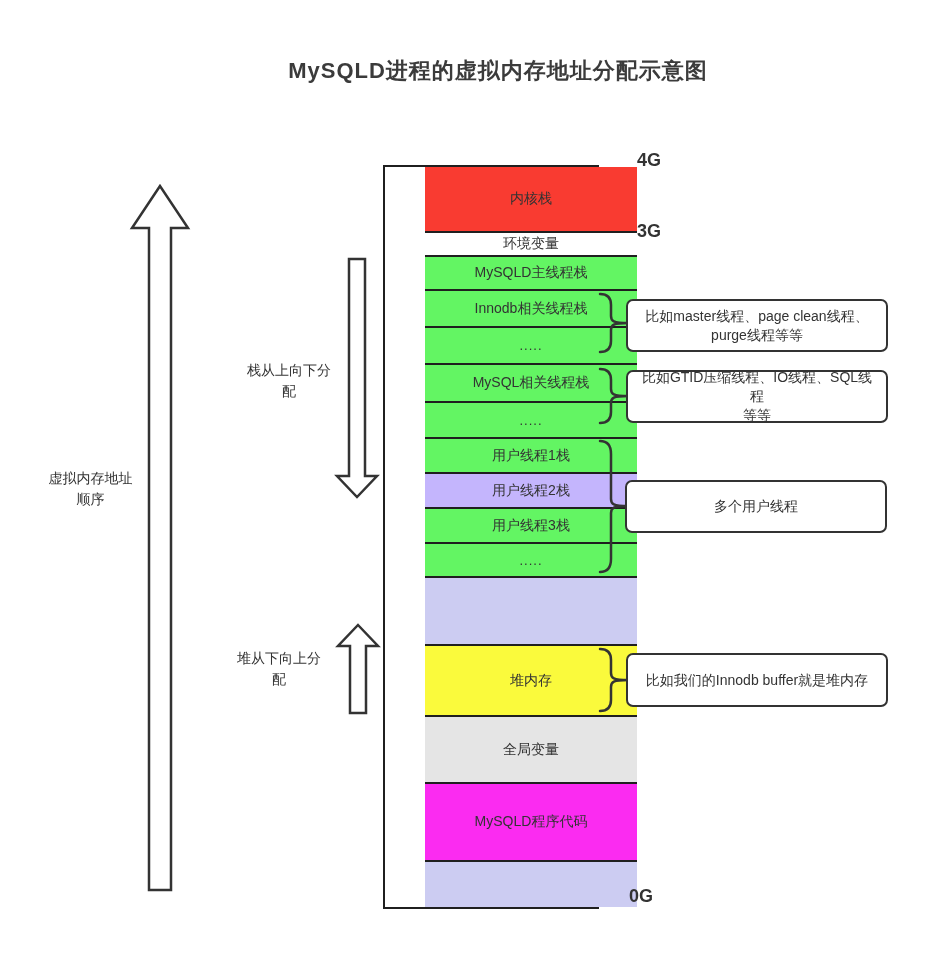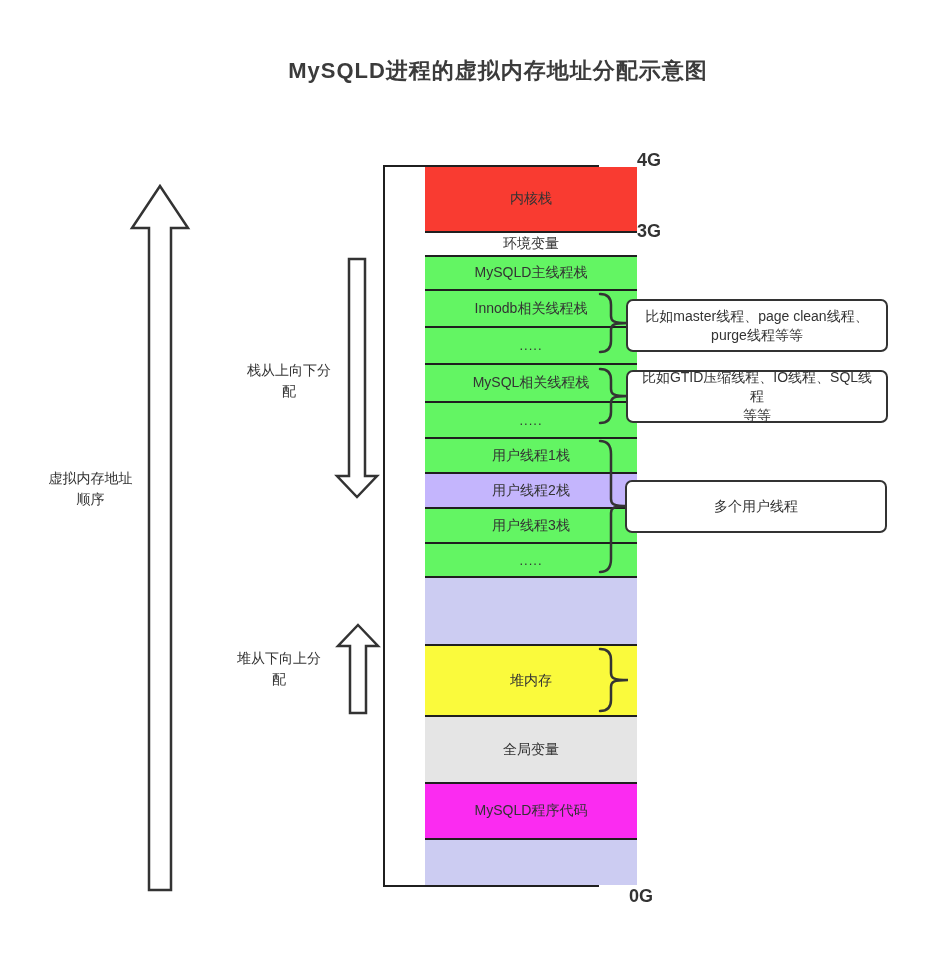--- a/index.html
+++ b/index.html
@@ -120,21 +120,21 @@
       </div>
     <div class="row" style="height: 68px; background-color: rgb(204, 204, 242);">
         <span></span>
       </div>
     <div class="row" style="height: 71px; background-color: rgb(250, 250, 60);">
         <span>堆内存</span>
       </div>
     <div class="row" style="height: 67px; background-color: #e5e5e5;">
         <span>全局变量</span>
       </div>
-    <div class="row" style="height: 56px; background-color: rgb(251, 43, 241);">
+    <div class="row" style="height: 78px; background-color: rgb(251, 43, 241);">
         <span>MySQLD程序代码</span>
       </div>
     <div class="row" style="height: 45px; background-color: rgb(204, 204, 242);">
         <span></span>
       </div>
   </div>
 
   <div class="addr" style="left:637px; top:150px;">4G</div>
   <div class="addr" style="left:637px; top:221px;">3G</div>
   <div class="addr" style="left:629px; top:886px;">0G</div>
@@ -156,14 +156,17 @@
     <span>比如master线程、page clean线程、</span>
     <span>purge线程等等</span>
   </div>
   <div class="callout" style="left:626px; top:370px; width:262px; height:53px;">
     <span>比如GTID压缩线程、IO线程、SQL线程</span>
     <span>等等</span>
   </div>
   <div class="callout" style="left:625px; top:480px; width:262px; height:53px;">
     <span>多个用户线程</span>
   </div>
+  <div class="callout" style="left:626px; top:653px; width:262px; height:54px;">
+    <span>比如我们的Innodb buffer就是堆内存</span>
+  </div>
 
 </div>
 
 </body></html>

